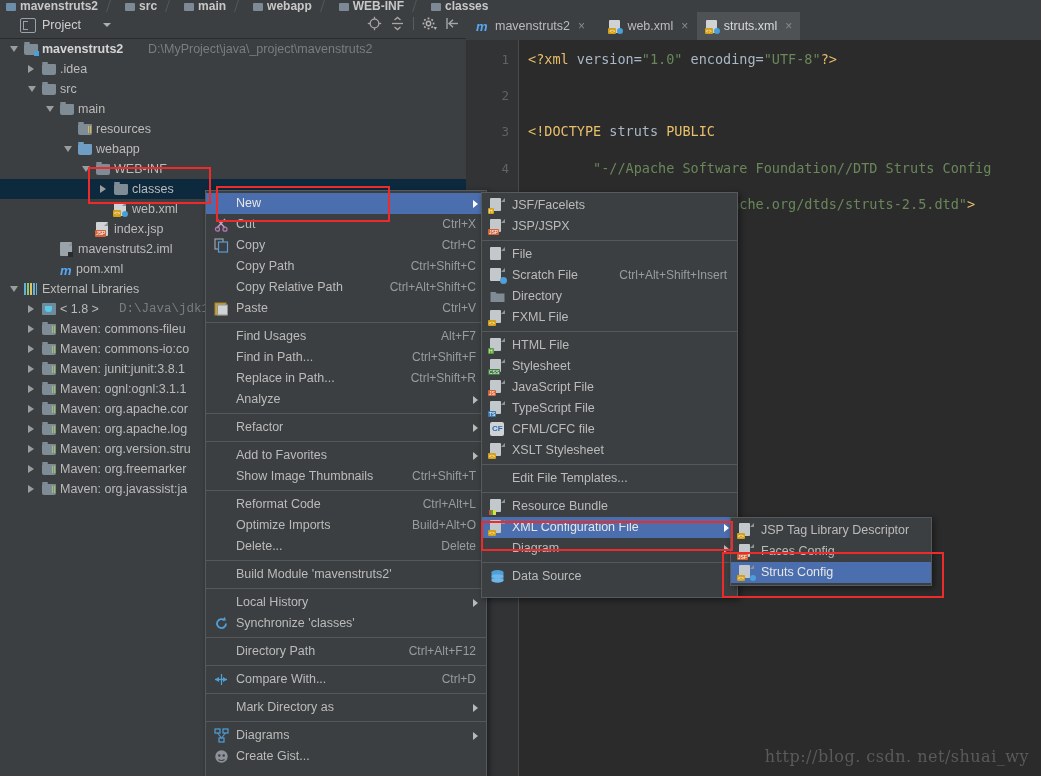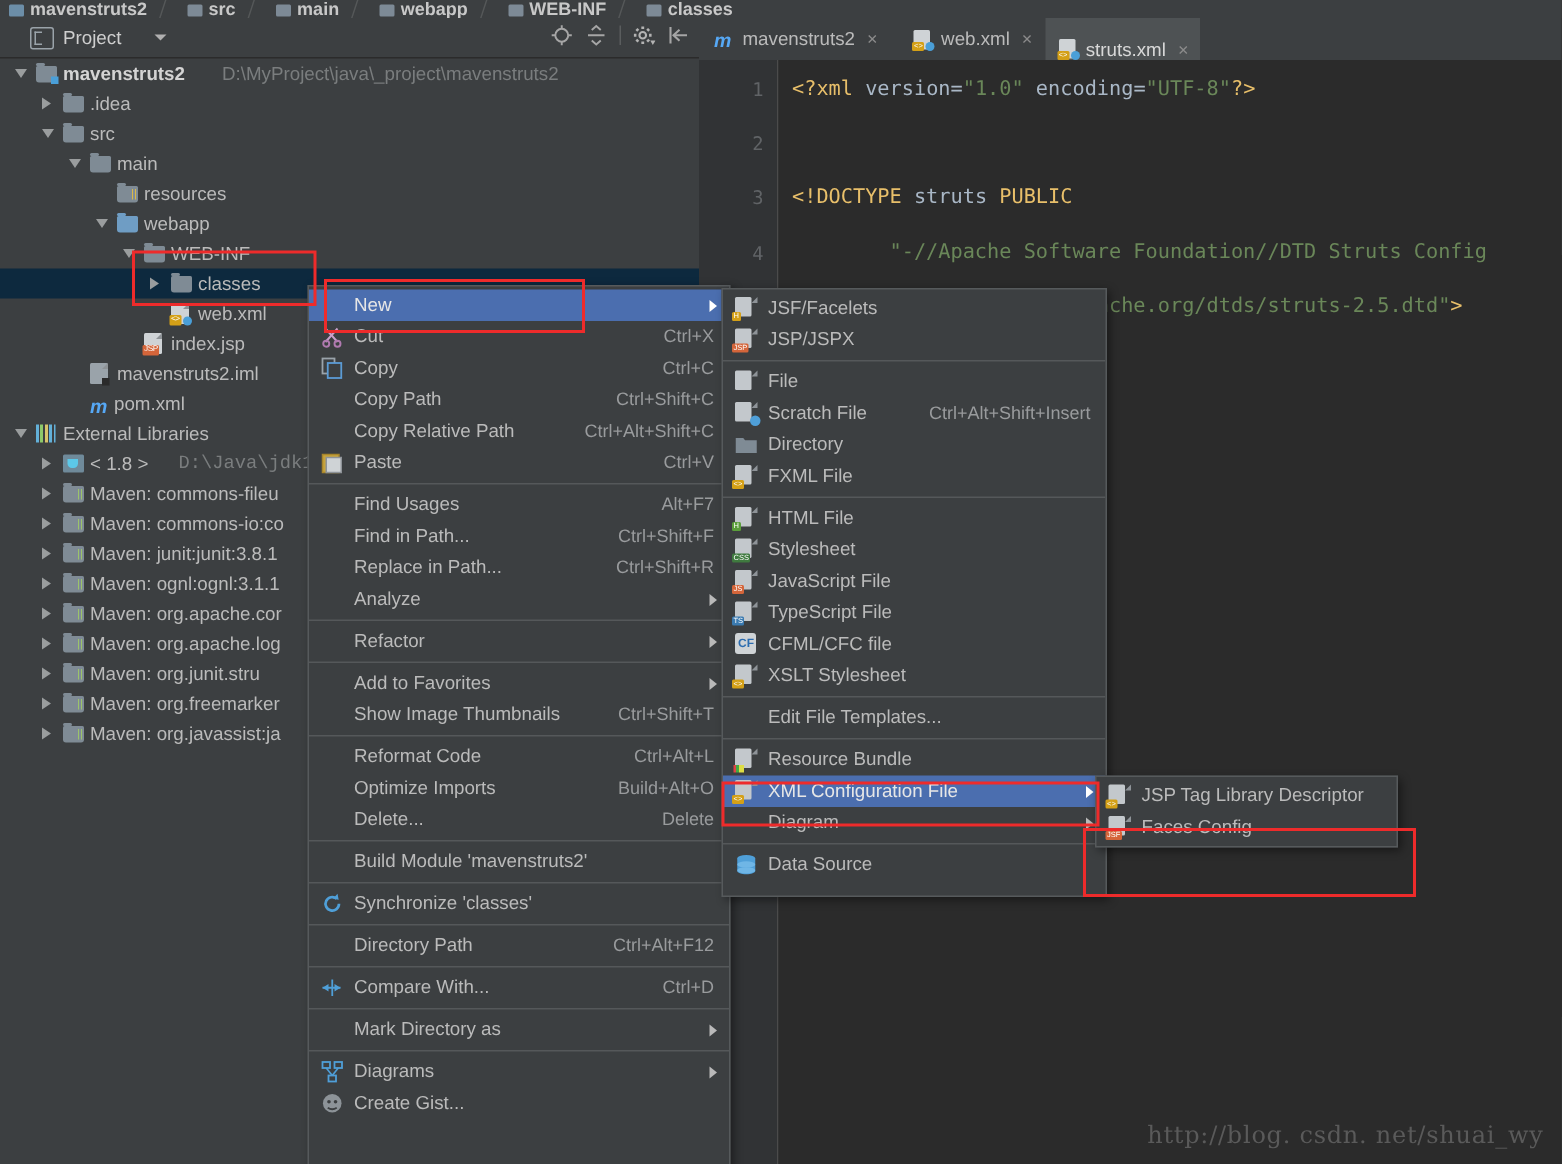--- a/index.html
+++ b/index.html
@@ -255,21 +255,21 @@
         <div class="lbl" style="left: 60px;">Maven: org.apache.cor</div>
       </div>
       <div class="row" style="top: 380px; position: absolute; left: 0px; right: 0px;">
         <div class="arrow closed" style="left: 28px;"></div>
         <div class="ico folder grn" style="position: absolute; left: 42px; width: 14px;"></div>
         <div class="lbl" style="left: 60px;">Maven: org.apache.log</div>
       </div>
       <div class="row" style="top: 400px; position: absolute; left: 0px; right: 0px;">
         <div class="arrow closed" style="left: 28px;"></div>
         <div class="ico folder grn" style="position: absolute; left: 42px; width: 14px;"></div>
-        <div class="lbl" style="left: 60px;">Maven: org.junit.stru</div>
+        <div class="lbl" style="left: 60px;">Maven: org.version.stru</div>
       </div>
       <div class="row" style="top: 420px; position: absolute; left: 0px; right: 0px;">
         <div class="arrow closed" style="left: 28px;"></div>
         <div class="ico folder grn" style="position: absolute; left: 42px; width: 14px;"></div>
         <div class="lbl" style="left: 60px;">Maven: org.freemarker</div>
       </div>
       <div class="row" style="top: 440px; position: absolute; left: 0px; right: 0px;">
         <div class="arrow closed" style="left: 28px;"></div>
         <div class="ico folder grn" style="position: absolute; left: 42px; width: 14px;"></div>
         <div class="lbl" style="left: 60px;">Maven: org.javassist:ja</div>
@@ -286,21 +286,21 @@
       </div>
       <div class="etab" style="left: 134.4px;">
         <span style="position: relative; display: inline-block; width: 14px; height: 15px;">
           <span style="position:absolute;left:1px;top:1px;width:11px;height:13px;background:#cfd3d6;border-radius:1px;"></span>
           <span style="position:absolute;left:0;bottom:0;font-size:5px;color:#fff;background:#d4a017;padding:0 1px;border-radius:1px;">&lt;&gt;</span>
           <span style="position:absolute;right:-1px;bottom:0;width:6px;height:6px;border-radius:50%;background:#4a9fd8;"></span>
         </span>
         <span>web.xml</span>
         <span class="xc">×</span>
       </div>
-      <div class="etab active" style="left: 230.8px; align-items: flex-end;">
+      <div class="etab active" style="left: 230.8px;">
         <span style="position: relative; display: inline-block; width: 14px; height: 15px;">
           <span style="position:absolute;left:1px;top:1px;width:11px;height:13px;background:#cfd3d6;border-radius:1px;"></span>
           <span style="position:absolute;left:0;bottom:0;font-size:5px;color:#fff;background:#d4a017;padding:0 1px;border-radius:1px;">&lt;&gt;</span>
           <span style="position:absolute;right:-1px;bottom:0;width:6px;height:6px;border-radius:50%;background:#4a9fd8;"></span>
         </span>
         <span>struts.xml</span>
         <span class="xc">×</span>
       </div>
     </div>
   <div id="gutter">
@@ -397,20 +397,24 @@
     <div class="mi">
       <span class="mtxt">Delete...</span>
       <span class="acc">Delete</span>
     </div>
     <div class="msep"></div>
     <div class="mi">
       <span class="mtxt">Build Module 'mavenstruts2'</span>
     </div>
     <div class="msep"></div>
     <div class="mi">
+      <span class="mtxt">Local History</span>
+      <span class="sarrow"></span>
+    </div>
+    <div class="mi">
       <span class="mic" style="position: absolute;"><svg width="15" height="15" viewBox="0 0 15 15">
           <path d="M12 7.5a4.5 4.5 0 1 1-1.6-3.4" fill="none" stroke="#4f9fd8" stroke-width="1.8"></path>
           <polygon points="11,0.8 11.8,4.8 8,4.2" fill="#4f9fd8"></polygon>
         </svg></span>
       <span class="mtxt">Synchronize 'classes'</span>
     </div>
     <div class="msep"></div>
     <div class="mi">
       <span class="mtxt">Directory Path</span>
       <span class="acc">Ctrl+Alt+F12</span>
@@ -596,18 +600,27 @@
       <span class="mtxt">JSP Tag Library Descriptor</span>
     </div>
     <div class="mi">
       <span class="mic" style="position: absolute;">
         <span style="position:absolute;left:0;top:0;width:11px;height:13px;background:#c3c8cc;border-radius:1px;"></span>
         <span style="position:absolute;right:0;top:0;border-left:4px solid transparent;border-bottom:4px solid #8e9398;"></span>
         <span style="position:absolute;left:-2px;bottom:-1px;font-size:5px;line-height:6px;padding:0 1px;color:#fff;background:#d4653a;border-radius:1px;">JSF</span>
       </span>
       <span class="mtxt">Faces Config</span>
     </div>
+    <div class="mi hl">
+      <span class="mic" style="position: absolute;">
+        <span style="position:absolute;left:0;top:0;width:11px;height:13px;background:#c3c8cc;border-radius:1px;"></span>
+        <span style="position:absolute;right:0;top:0;border-left:4px solid transparent;border-bottom:4px solid #8e9398;"></span>
+        <span style="position:absolute;left:-2px;bottom:-1px;font-size:5px;line-height:6px;padding:0 1px;color:#fff;background:#d4a017;border-radius:1px;">&lt;&gt;</span>
+        <span style="position:absolute;right:-2px;bottom:-1px;width:6px;height:6px;border-radius:50%;background:#4a9fd8;"></span>
+      </span>
+      <span class="mtxt">Struts Config</span>
+    </div>
   </div>
 
 <div class="redbox" style="left:88px;top:167px;width:119px;height:33px;"></div>
 <div class="redbox" style="left:216px;top:186px;width:170px;height:32px;"></div>
 <div class="redbox" style="left:481px;top:521px;width:248px;height:26px;"></div>
 <div class="redbox" style="left:722px;top:552px;width:218px;height:42px;"></div>
 
 </body></html>

